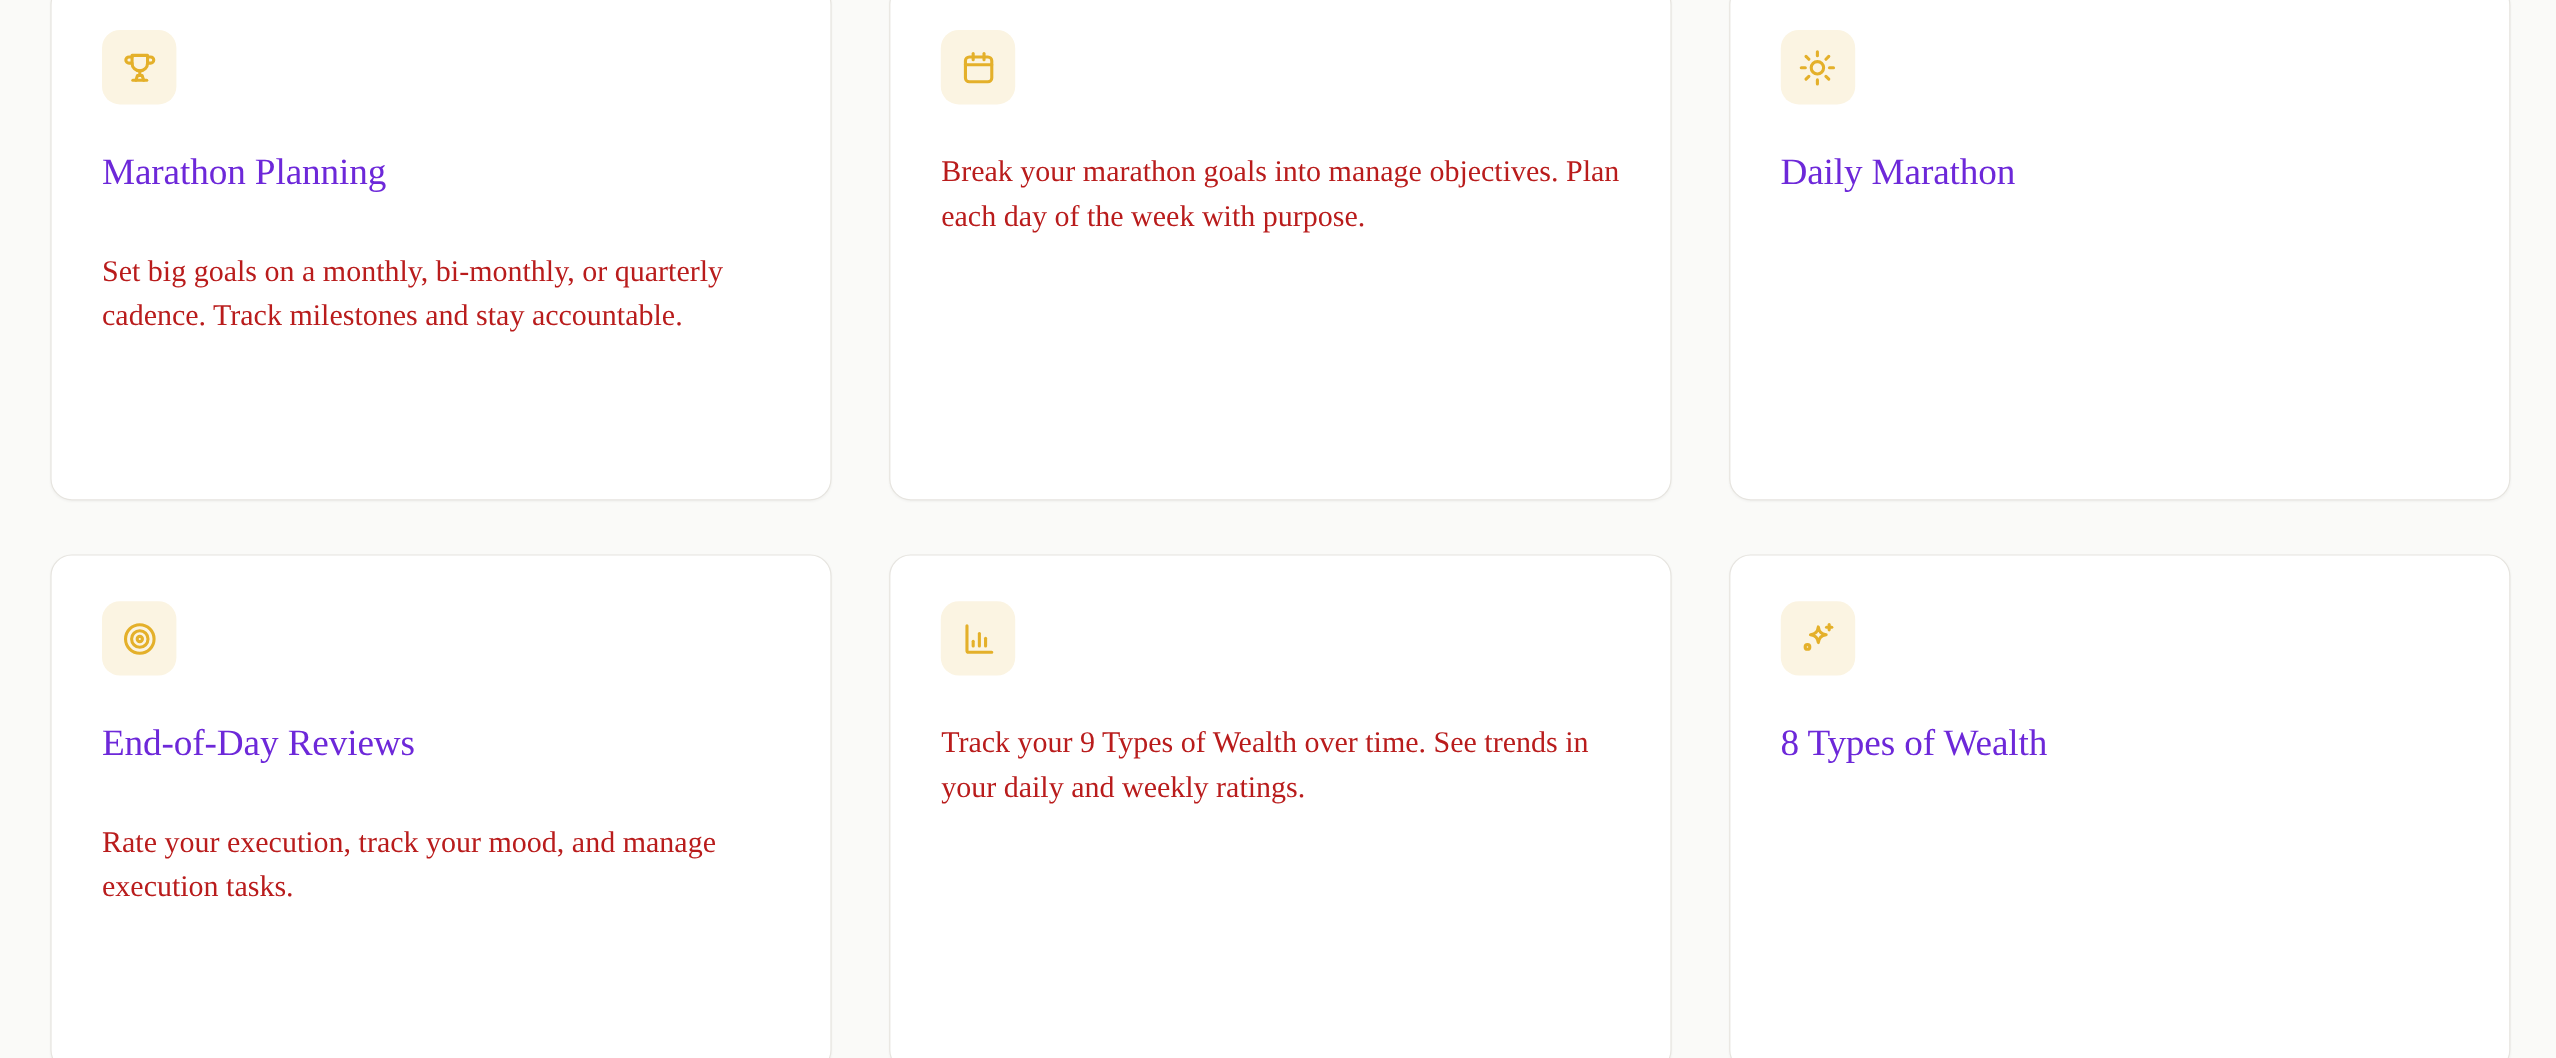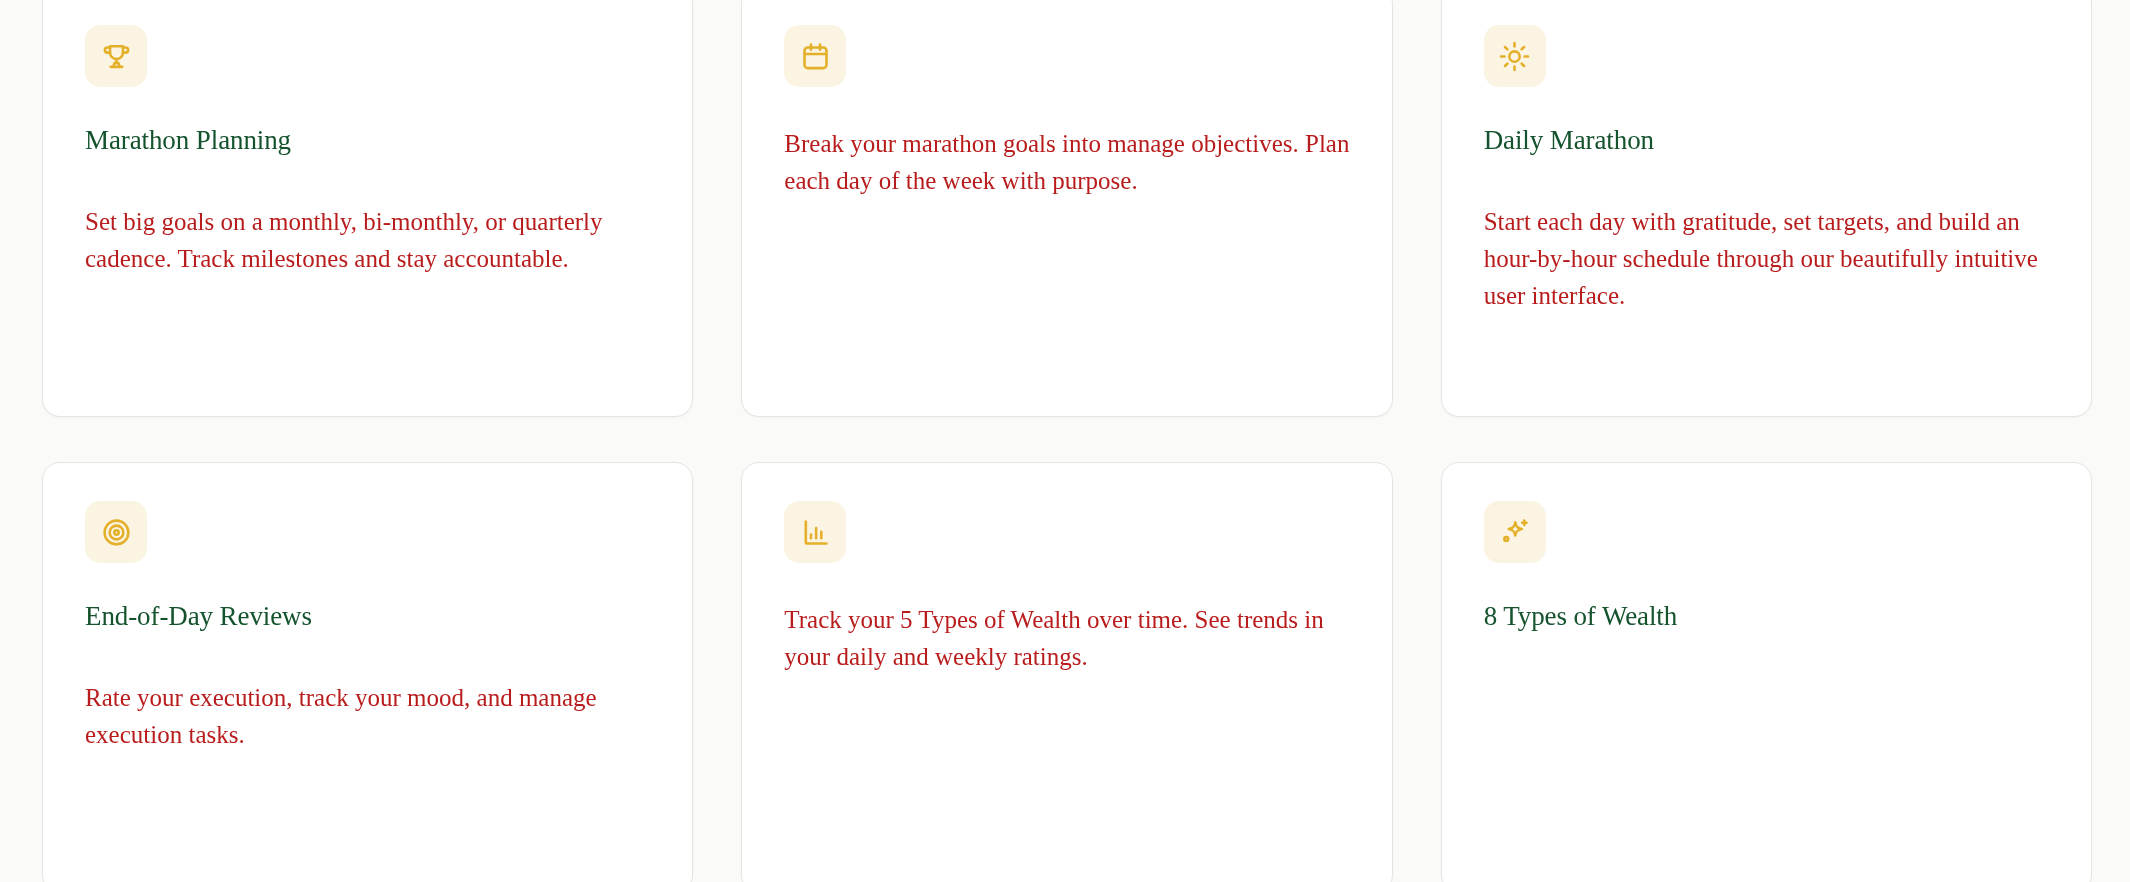--- a/index.html
+++ b/index.html
@@ -54,23 +54,23 @@
     height: 31px;
     display: block;
     stroke: #E4B02A;
     fill: none;
     stroke-width: 2;
     stroke-linecap: round;
     stroke-linejoin: round;
   }
 
   .card-title {
-    font-size: 27px;
+    font-size: 31px;
     font-weight: 400;
-    color: #14532d;
+    color: #6d28d9;
     line-height: 1.15;
     letter-spacing: -0.1px;
     margin-bottom: 47px;
   }
 
   .card-desc {
     font-size: 25px;
     line-height: 1.48;
     color: #b91c1c;
   }
@@ -115,21 +115,20 @@
         <path d="M12 19.8v2.6"></path>
         <path d="M1.6 12h2.6"></path>
         <path d="M19.8 12h2.6"></path>
         <path d="M4.65 4.65l1.85 1.85"></path>
         <path d="M17.5 17.5l1.85 1.85"></path>
         <path d="M4.65 19.35l1.85-1.85"></path>
         <path d="M17.5 6.5l1.85-1.85"></path>
       </svg>
     </div>
     <h3 class="card-title">Daily Marathon</h3>
-    <p class="card-desc">Start each day with gratitude, set targets, and build an hour-by-hour schedule through our beautifully intuitive user interface.</p>
   </section>
 
   <section class="feature-card">
     <div class="icon-tile">
       <svg viewBox="0 0 24 24" aria-hidden="true">
         <circle cx="12" cy="12" r="9.2"></circle>
         <circle cx="12" cy="12" r="5.3"></circle>
         <circle cx="12" cy="12" r="1.7"></circle>
       </svg>
     </div>
@@ -139,21 +138,21 @@
 
   <section class="feature-card">
     <div class="icon-tile">
       <svg viewBox="0 0 24 24" aria-hidden="true">
         <path d="M4.5 3.5v16a1 1 0 0 0 1 1h15"></path>
         <path d="M8.5 16.5v-3"></path>
         <path d="M12.5 16.5v-8"></path>
         <path d="M16.5 16.5v-5"></path>
       </svg>
     </div>
-    <p class="card-desc">Track your 5 Types of Wealth over time. See trends in your daily and weekly ratings.</p>
+    <p class="card-desc">Track your 9 Types of Wealth over time. See trends in your daily and weekly ratings.</p>
   </section>
 
   <section class="feature-card">
     <div class="icon-tile">
       <svg viewBox="0 0 24 24" aria-hidden="true">
         <path d="M12.6 4.2c.55 3.3 1.75 4.5 5.05 5.05-3.3.55-4.5 1.75-5.05 5.05-.55-3.3-1.75-4.5-5.05-5.05 3.3-.55 4.5-1.75 5.05-5.05z"></path>
         <path d="M19.6 2.7v3.4"></path>
         <path d="M17.9 4.4h3.4"></path>
         <circle cx="5.6" cy="17.1" r="1.5"></circle>
       </svg>

